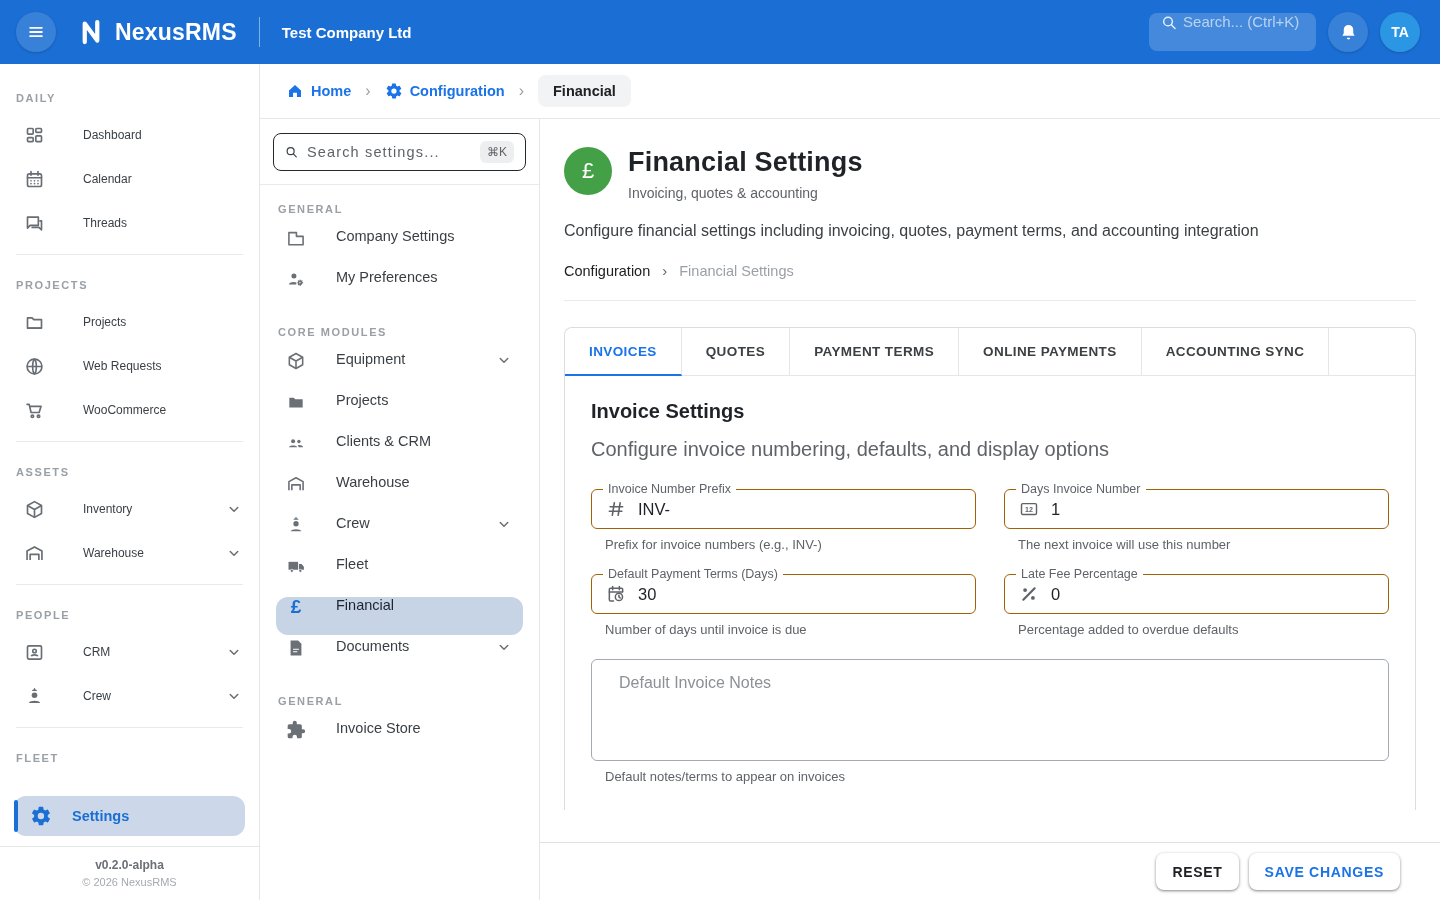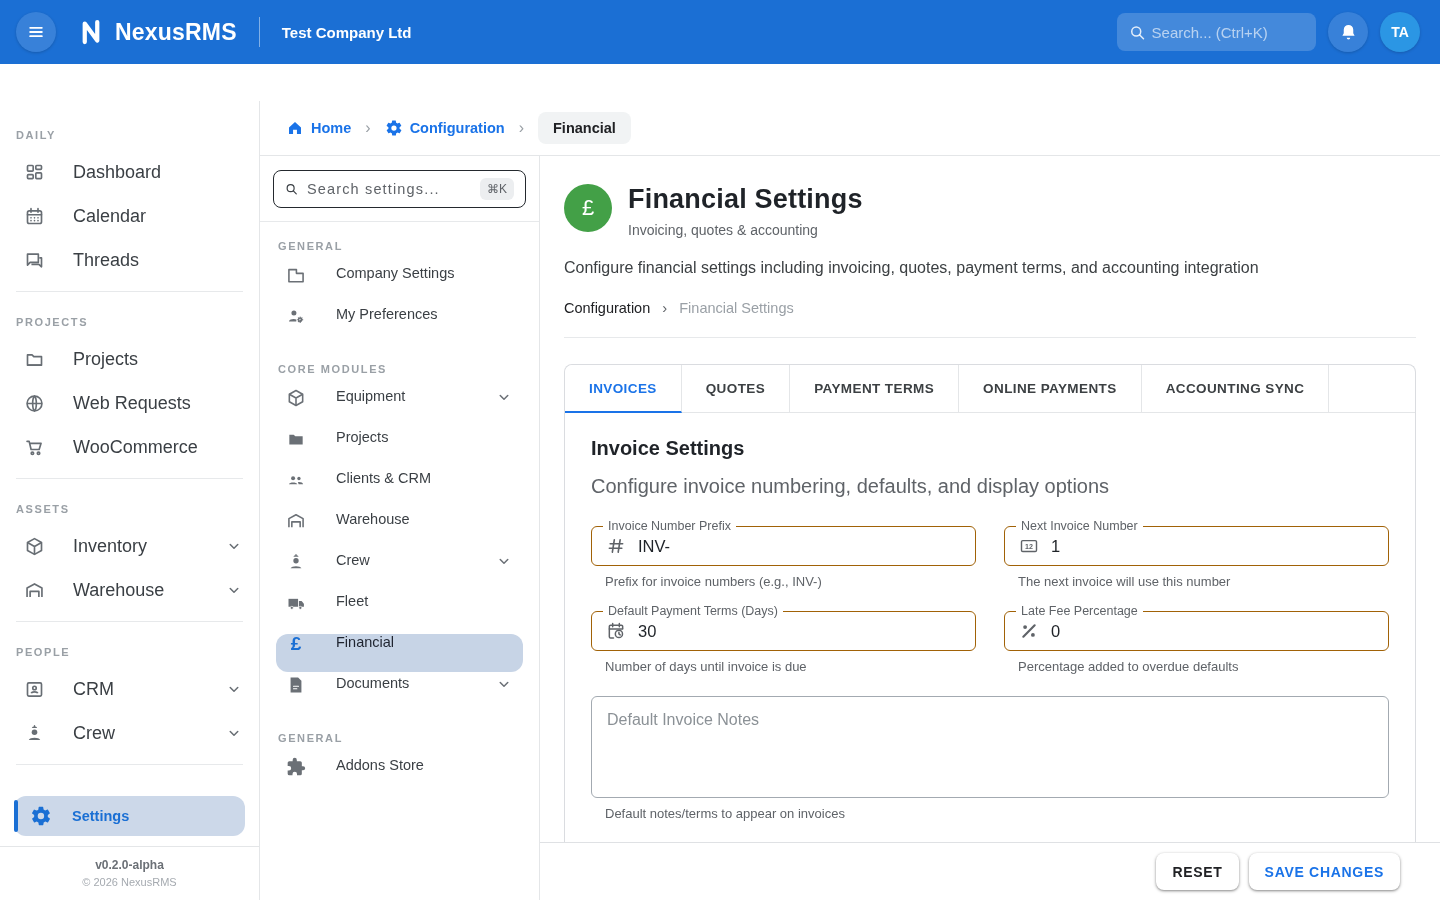--- a/index.html
+++ b/index.html
@@ -9,32 +9,32 @@
   .app { display:flex; flex-direction:column; height:100%; }
 
   
   .hdr { height:64px; background:#1b6fd4; display:flex; align-items:center; padding:0 20px 0 16px; gap:12px; flex-shrink:0; }
   .icon-circle { width:40px; height:40px; border-radius:50%; background:rgba(255,255,255,.13); border:none; display:flex; align-items:center; justify-content:center; color:#fff; cursor:pointer; box-shadow:0 1px 3px rgba(0,0,0,.18); }
   .logo { display:flex; align-items:center; gap:9px; color:#fff; margin-left:8px; }
   .app-name { font-size:23px; font-weight:bold; letter-spacing:.2px; }
   .hdr-divider { width:1px; height:30px; background:rgba(255,255,255,.45); margin:0 10px; }
   .company { color:#fff; font-size:15px; font-weight:600; }
   .spacer { flex:1; }
-  .hdr-search { width:199px; height:38px; background:rgba(255,255,255,.18); border-radius:8px; display:flex; align-items:center; padding:0 12px; gap:6px; color:rgba(255,255,255,.85); }
+  .hdr-search { width:167px; height:38px; background:rgba(255,255,255,.18); border-radius:8px; display:flex; align-items:flex-start; padding:0 12px; gap:6px; color:rgba(255,255,255,.85); }
   .hdr-search input { background:transparent; border:none; outline:none; color:#fff; font-size:15px; width:100%; font-family:inherit; }
   .hdr-search input::placeholder { color:rgba(255,255,255,.62); }
   .avatar { width:40px; height:40px; border-radius:50%; background:#2b96e4; color:#fff; font-size:14px; font-weight:600; display:flex; align-items:center; justify-content:center; cursor:pointer; box-shadow:0 1px 3px rgba(0,0,0,.18); }
 
-  .body-row { flex:1; display:flex; min-height:0;margin-top:37px; }
+  .body-row { flex:1; display:flex; min-height:0; }
 
   
   .lsb { width:260px; flex-shrink:0; background:#fff; border-right:1px solid #e4e6e8; position:relative; overflow:hidden; }
   .lsb-nav { padding-top:14px; }
   .caption { padding:14px 16px 9px; font-size:11px; font-weight:700; letter-spacing:1.6px; color:#9aa0a6; }
-  .nav-item { height:44px; display:flex; align-items:center; padding:0 16px 0 24px; gap:28px; font-size:18px; font-weight:500; color:#3a3f44; cursor:pointer; }
+  .nav-item { height:44px; display:flex; align-items:center; padding:0 16px 0 24px; gap:38px; font-size:12px; font-weight:500; color:#3a3f44; cursor:pointer; }
   .nav-item .ic { color:#686e74; flex-shrink:0; }
   .nav-label { flex:1; }
   .chev { color:#8b9196; }
   .sb-divider { height:1px; background:#e7e9eb; margin:9px 16px 10px; }
 
   .lsb-pinned { position:absolute; bottom:0; left:0; right:0; background:#fff; padding-top:12px; }
   .settings-row { margin:0 14px 10px; height:40px; background:#ccd8e9; border-radius:12px; display:flex; align-items:center; gap:20px; padding:0 16px; color:#1a6fd4; font-size:14.5px; font-weight:600; cursor:pointer; position:relative; }
   .active-bar { position:absolute; left:0; top:4px; bottom:4px; width:4px; border-radius:4px; background:#1a6fd4; }
   .sb-footer { border-top:1px solid #e4e6e8; text-align:center; padding:11px 0 12px; }
   .version { font-size:12px; font-weight:600; color:#6b7076; }
@@ -87,21 +87,21 @@
 
   .card-body { padding:24px 26px 6px; }
   .section-h { font-size:20px; font-weight:600; color:#1f2328; }
   .section-sub { font-size:20px; color:#5f6368; margin-top:15px; }
   .form-grid { display:grid; grid-template-columns:1fr 1fr; column-gap:28px; margin-top:28px; }
   .field { position:relative; border:1px solid #a16207; border-radius:6px; height:40px; display:flex; align-items:center; padding:0 14px; gap:12px; background:#fff; }
   .field-label { position:absolute; top:-8px; left:11px; background:#fff; padding:0 5px; font-size:12.5px; color:#5f6368; white-space:nowrap; }
   .field .ic { color:#5f6368; flex-shrink:0; }
   .field input { border:none; outline:none; font-size:16.5px; color:#1f2328; width:100%; font-family:inherit; }
   .helper { font-size:13px; color:#5f6368; margin:8px 0 22px 14px; }
-  .notes-area { width:100%; height:102px; border:1px solid #a3aab1; border-radius:6px; padding:14px 15px; font-size:16px; font-family:inherit; color:#1f2328; resize:none; outline:none; display:block; }
+  .notes-area { width:100%; height:102px; border:1px solid #a3aab1; border-radius:6px; padding:14px 27px; font-size:16px; font-family:inherit; color:#1f2328; resize:none; outline:none; display:block; }
   .notes-area::placeholder { color:#8b9196; }
   .notes-helper { font-size:13px; color:#5f6368; margin:8px 0 20px 14px; }
 
   .action-bar { flex-shrink:0; height:58px; border-top:1px solid #dfe1e4; background:#fff; display:flex; align-items:center; justify-content:flex-end; gap:10px; padding:0 40px; }
   .btn { height:37px; padding:0 16px; background:#fff; border:none; border-radius:8px; box-shadow:0 1px 2px rgba(0,0,0,.3), 0 1px 3px 1px rgba(0,0,0,.15); font-family:inherit; font-size:14px; font-weight:600; letter-spacing:.7px; color:#202124; cursor:pointer; }
   .btn.primary { color:#1a73e8; }
 
   .ic { display:block; }
 </style>
 </head>
@@ -386,21 +386,21 @@
               <svg class="ic chev" width="18" height="18" viewBox="0 0 24 24" fill="none" stroke="currentColor" stroke-width="2" stroke-linecap="round" stroke-linejoin="round">
                   <path d="M7 10l5 5 5-5"></path>
                 </svg>
             </div>
 
             <div class="group-caption">GENERAL</div>
             <div class="ssb-item">
               <svg class="ic lead-ic" width="20" height="20" viewBox="0 0 24 24" fill="currentColor">
                   <path d="M20.5 11H19V7a2 2 0 0 0-2-2h-4V3.5a2.5 2.5 0 0 0-5 0V5H4a2 2 0 0 0-2 2v3.8h1.5a2.7 2.7 0 0 1 0 5.4H2V20a2 2 0 0 0 2 2h3.8v-1.5a2.7 2.7 0 0 1 5.4 0V22H17a2 2 0 0 0 2-2v-4h1.5a2.5 2.5 0 0 0 0-5z"></path>
                 </svg>
-              <span class="nav-label">Addons Store</span>
+              <span class="nav-label">Invoice Store</span>
             </div>
           </div>
         </aside>
 
         <main class="main">
           <div class="main-scroll">
 
             <div class="page-head">
               <div class="page-avatar">£</div>
               <div>
@@ -439,21 +439,21 @@
                       <span class="field-label">Invoice Number Prefix</span>
                       <svg class="ic" width="20" height="20" viewBox="0 0 24 24" fill="none" stroke="currentColor" stroke-width="1.9" stroke-linecap="round">
                           <path d="M10 4.5L7.6 19.5M17 4.5l-2.4 15M5 9.3h15M4 14.7h15"></path>
                         </svg>
                       <input value="INV-" style="">
                     </div>
                     <div class="helper">Prefix for invoice numbers (e.g., INV-)</div>
                   </div>
                   <div>
                     <div class="field">
-                      <span class="field-label">Next Invoice Number</span>
+                      <span class="field-label">Days Invoice Number</span>
                       <svg class="ic" width="20" height="20" viewBox="0 0 24 24" fill="none" stroke="currentColor" stroke-width="1.7" stroke-linejoin="round">
                           <rect x="3" y="5.5" width="18" height="13" rx="1.5"></rect>
                           <text x="12" y="15.6" text-anchor="middle" font-size="8.5" stroke="none" fill="currentColor" font-family="inherit" font-weight="bold">12</text>
                         </svg>
                       <input value="1" style="">
                     </div>
                     <div class="helper">The next invoice will use this number</div>
                   </div>
                   <div>
                     <div class="field">

